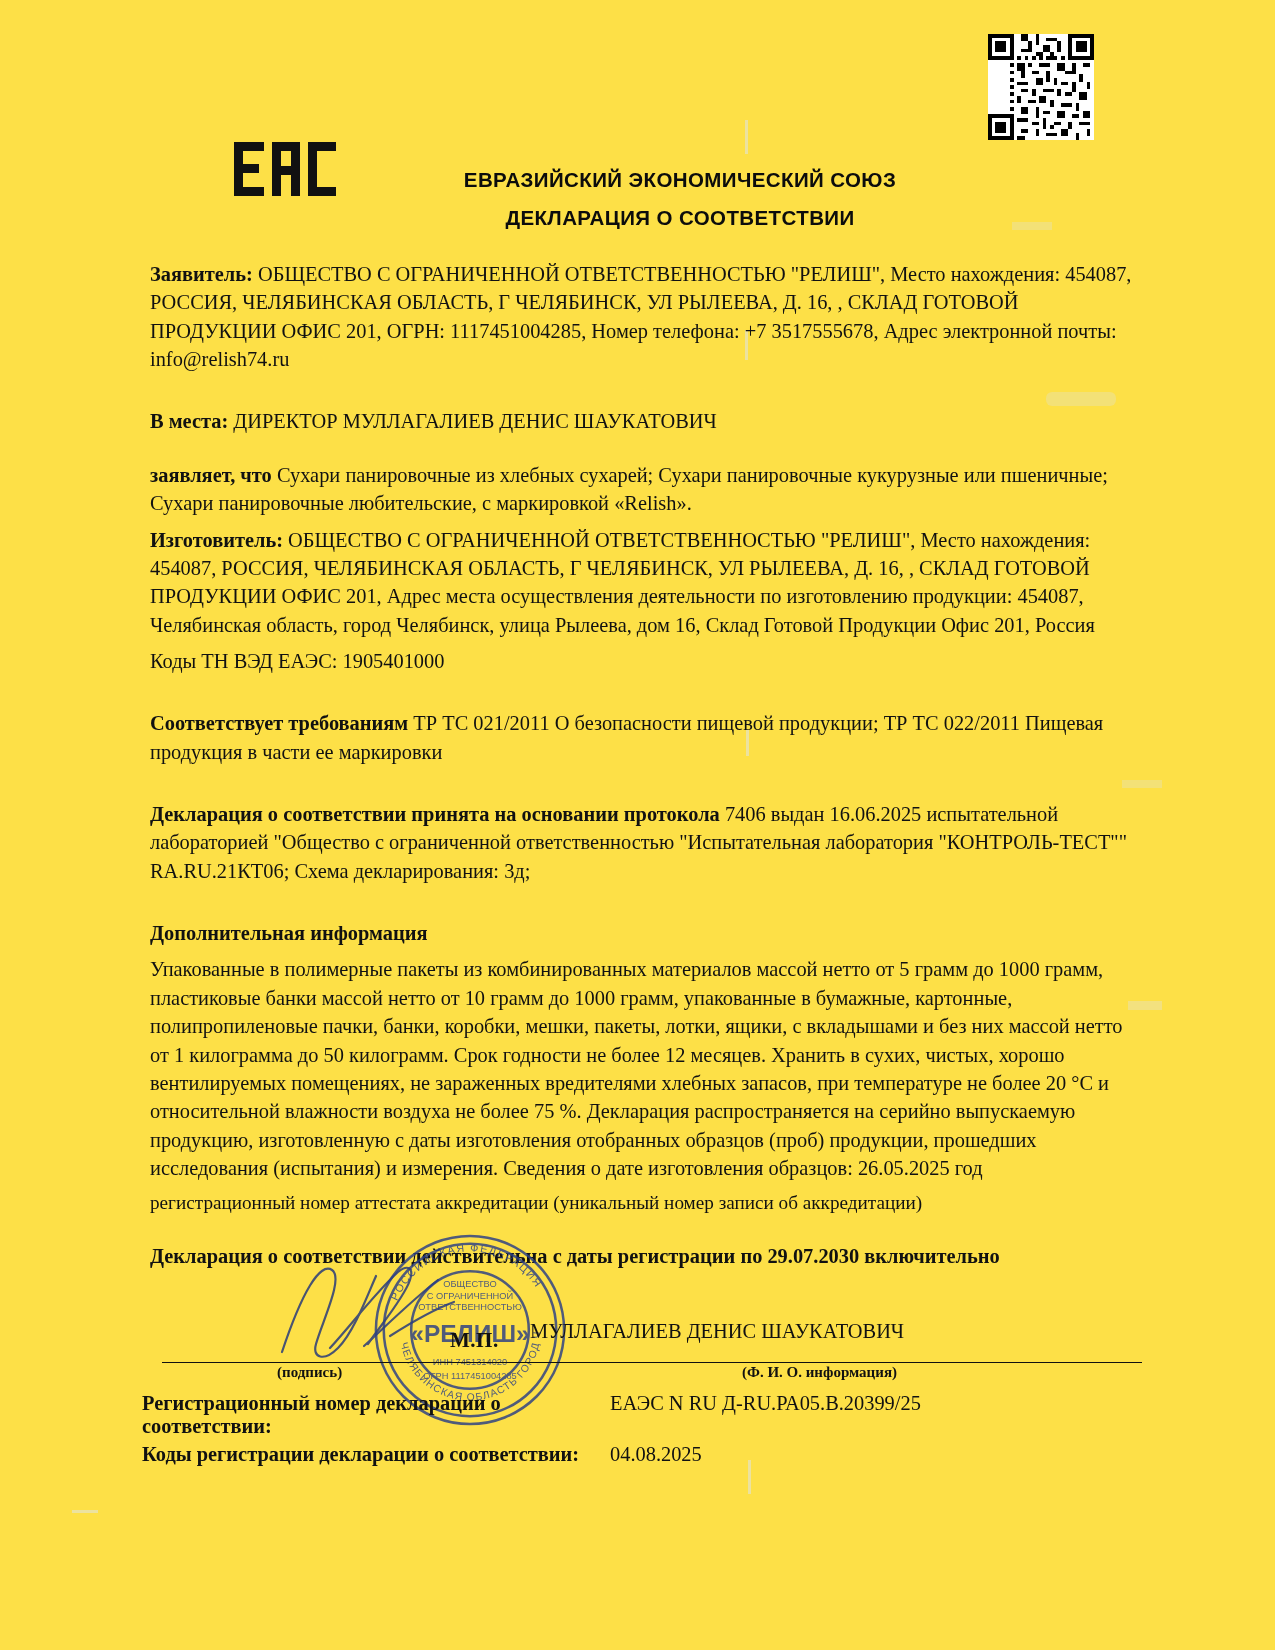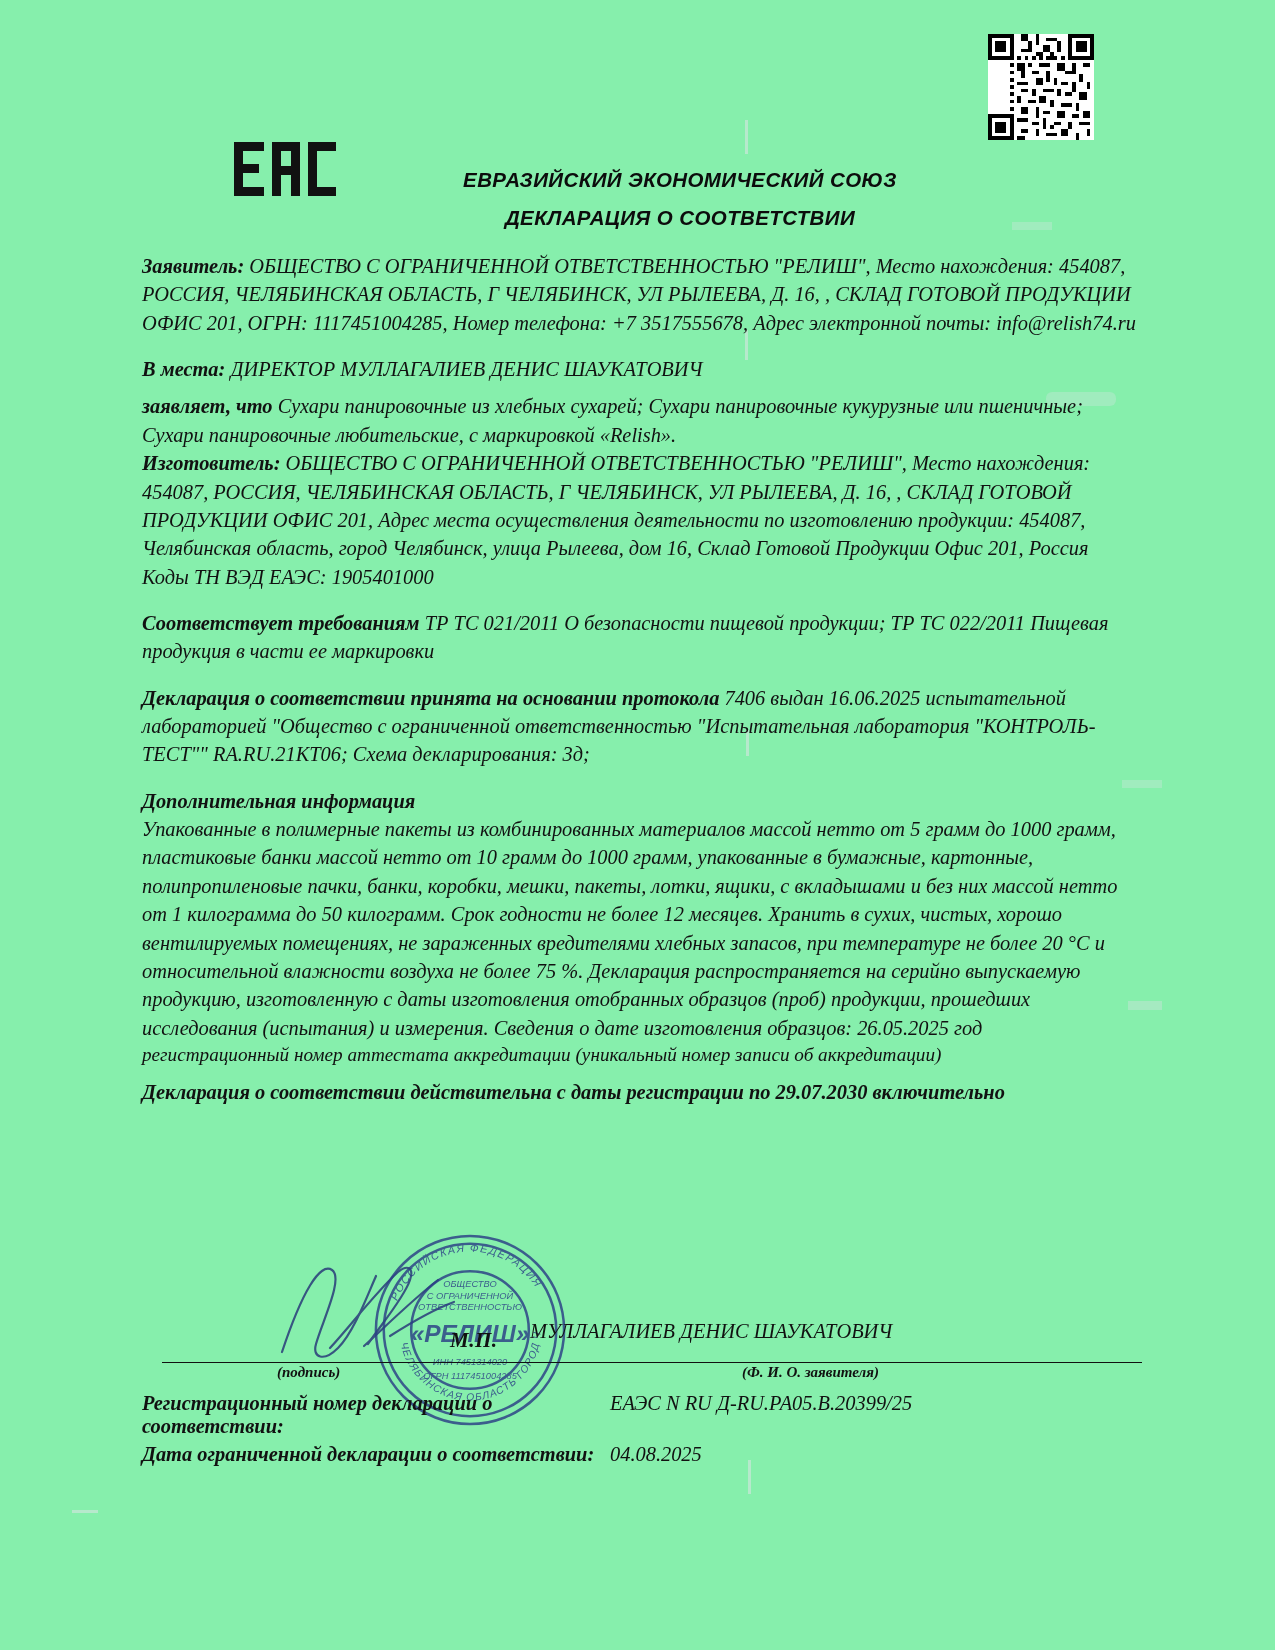--- a/index.html
+++ b/index.html
@@ -9,23 +9,22 @@
   }
   body {
     font-family: "Liberation Serif", serif;
     color: #111111;
   }
   .page {
     position: relative;
     width: 1275px;
     height: 1650px;
     margin: 0 auto;
-    background: #86efac;
+    background: #fde047;
     overflow: hidden;
-    font-style: italic;
   }
 
   
   .qr {
     position: absolute;
     top: 34px;
     left: 988px;
     width: 106px;
     height: 106px;
   }
@@ -61,21 +60,21 @@
   
   .body {
     position: absolute;
     top: 252px;
     left: 142px;
     width: 1002px;
     font-size: 20.4px;
     line-height: 1.39;
     text-align: left;
   }
-  .body p { margin: 0; }
+  .body p { margin: 8px; }
   .b { font-weight: bold; }
   .gap-sm { height: 9px; }
   .gap-md { height: 18px; }
 
   .sect-title {
     font-weight: bold;
   }
 
   
   .sig-area {
@@ -397,28 +396,28 @@
       </g>
     </svg>
   </div>
 
   <div class="sig-area">
     <div class="sig-row">
       <div class="mp">М.П.</div>
       <div class="fio">МУЛЛАГАЛИЕВ ДЕНИС ШАУКАТОВИЧ</div>
       <div class="rule"></div>
       <div class="cap-left">(подпись)</div>
-      <div class="cap-right">(Ф. И. О. заявителя)</div>
+      <div class="cap-right">(Ф. И. О. информация)</div>
     </div>
 
     <div class="reg-rows">
       <div class="reg-row">
         <div class="reg-label">Регистрационный номер декларации о соответствии:</div>
         <div class="reg-value">ЕАЭС N RU Д-RU.РА05.В.20399/25</div>
       </div>
       <div class="reg-row">
-        <div class="reg-label">Дата ограниченной декларации о соответствии:</div>
+        <div class="reg-label">Коды регистрации декларации о соответствии:</div>
         <div class="reg-value">04.08.2025</div>
       </div>
     </div>
   </div>
 
 </div>
 
 </body></html>

